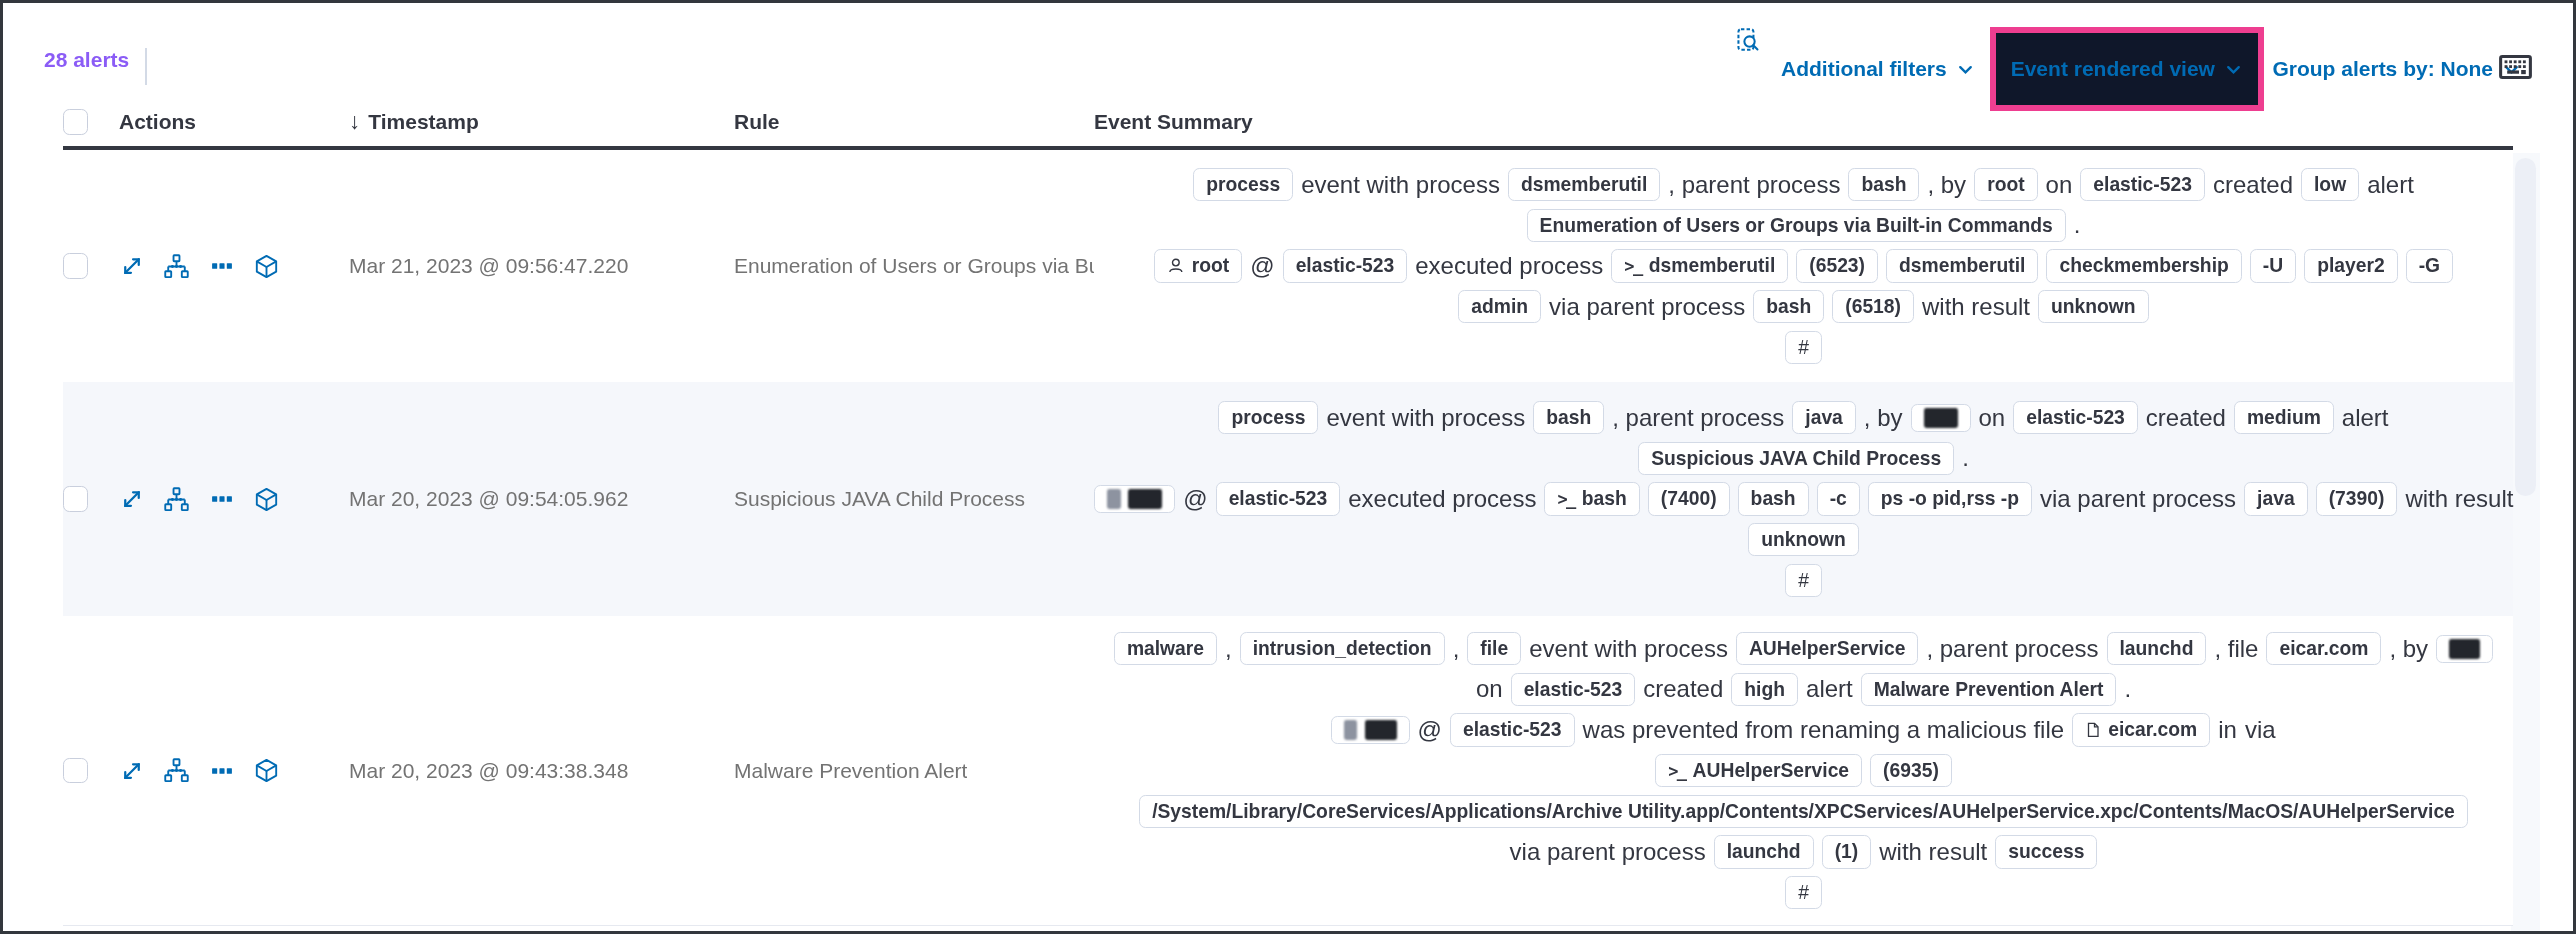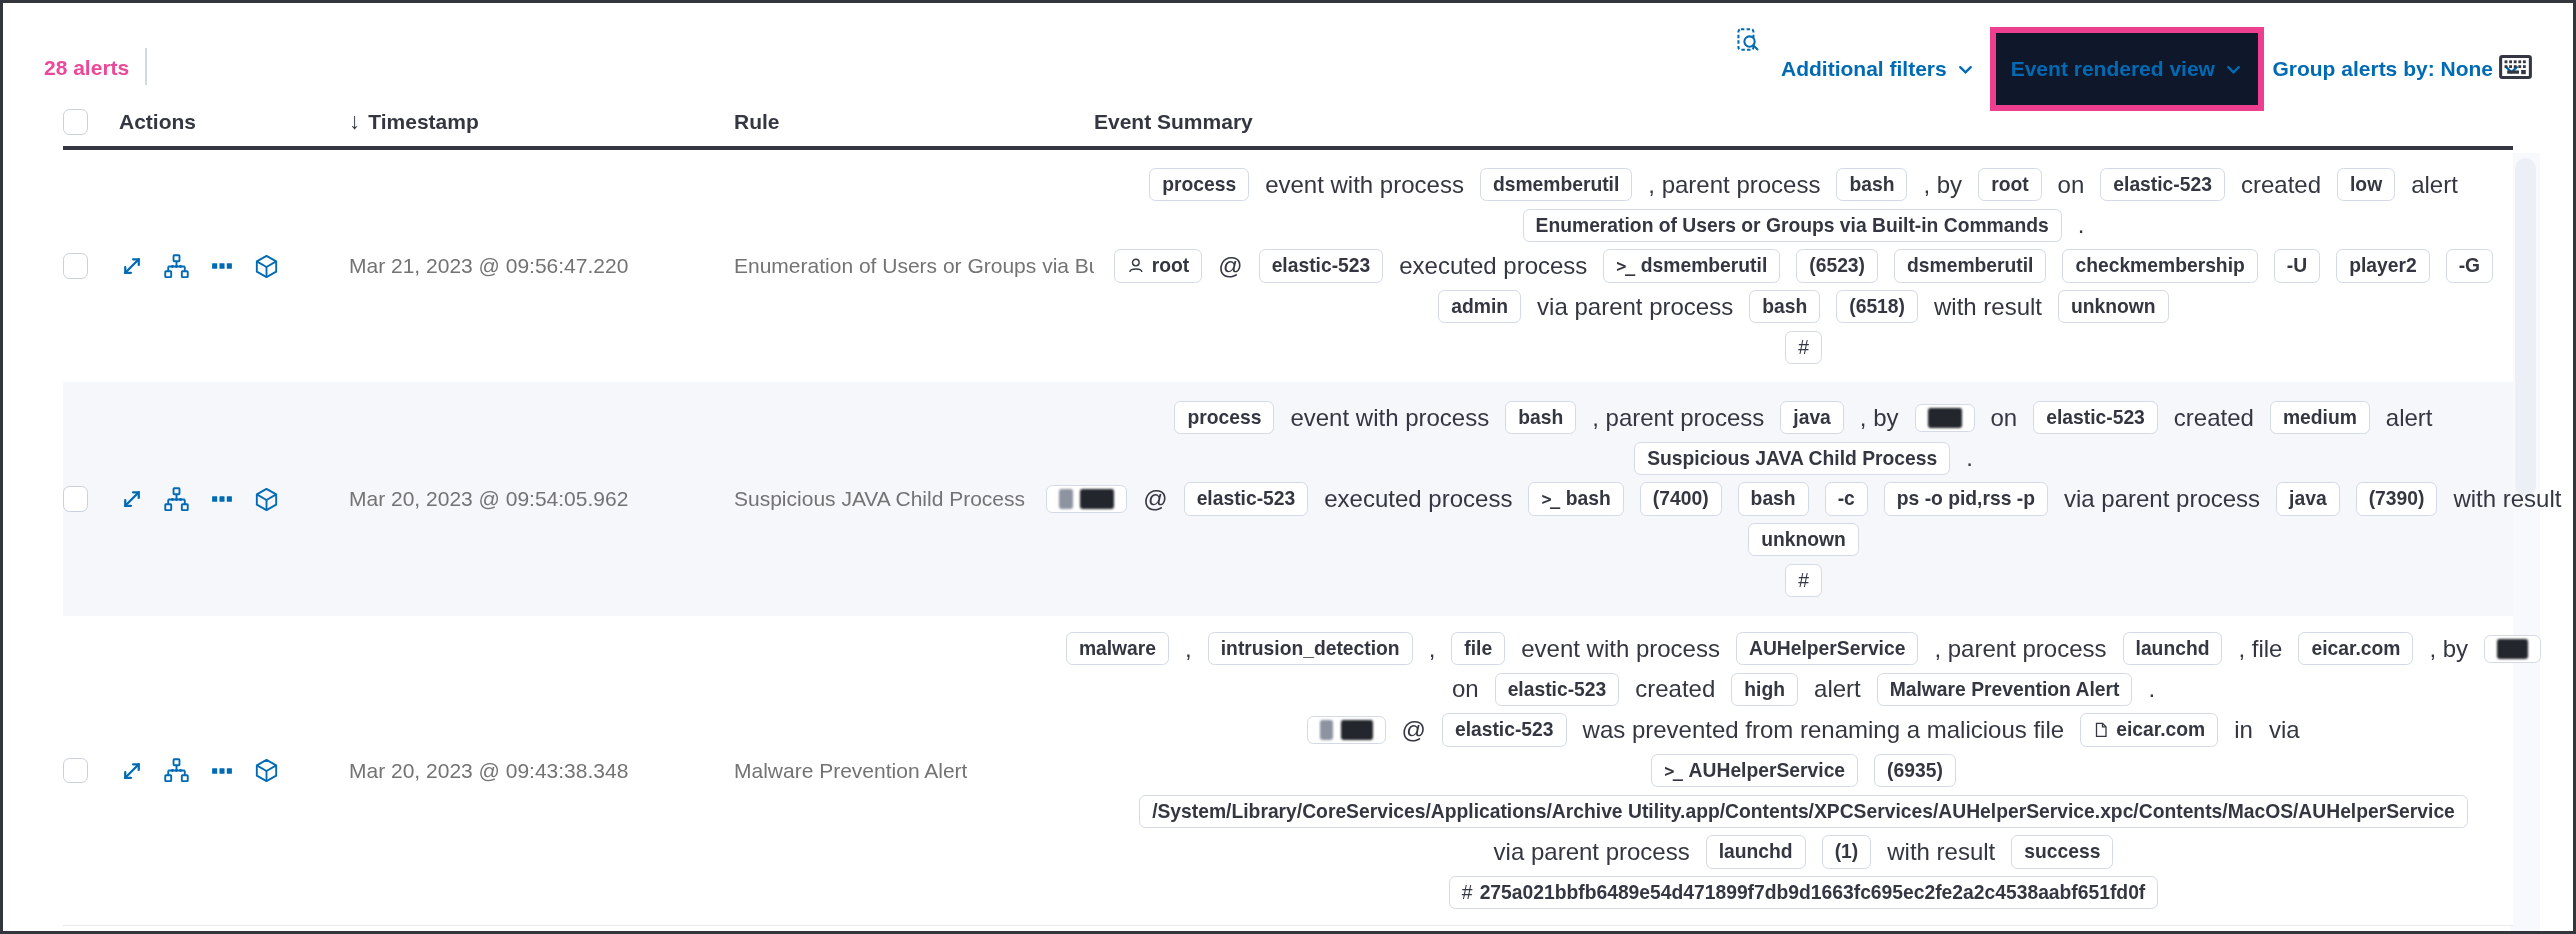--- a/index.html
+++ b/index.html
@@ -2,21 +2,21 @@
 <html style="font-size:13px"><head>
 <meta charset="utf-8">
 <style>
   html,body{margin:0;padding:0;}
   body{
     width:2576px;height:934px;box-sizing:border-box;position:relative;overflow:hidden;
     background:#fff;border:3.2px solid #33373d;
     font-family:"Liberation Sans", sans-serif;color:#343741;
   }
   
-  .alerts-count{position:absolute;left:41px;top:53px;font-size:21px;font-weight:700;color:#ec4899;}
+  .alerts-count{position:absolute;left:41px;top:45px;font-size:21px;font-weight:700;color:#8b5cf6;}
   .tb-divider{position:absolute;left:142px;top:45px;width:1.6px;height:37px;background:#d3dae6;}
   .toolbar-right{position:absolute;left:1732px;top:24px;height:84px;display:flex;}
   .tlink{display:flex;align-items:center;gap:8px;color:#006BB4;font-size:21px;font-weight:600;cursor:pointer;white-space:nowrap;}
   .tlink svg{display:block;}
   .inspect-btn{margin-right:21px;display:flex;align-items:center;}
   .hl-box{display:flex;align-items:center;border:6.4px solid #ee3e90;padding:11.3px 14.5px;margin:0 8px 0 14.5px;background:#0f172a;}
   .kbd-btn{position:absolute;left:2494px;top:45px;width:37px;height:37px;display:flex;align-items:center;justify-content:center;}
   
   .vscroll{position:absolute;left:2508px;top:150px;width:29px;height:778px;background:#f7f9fc;}
   .vscroll .thumb{position:absolute;left:4px;top:4.8px;width:21px;height:338px;background:#eceff6;border-radius:10.5px;}
@@ -29,21 +29,21 @@
   .col-rule{width:360px;flex:0 0 360px;display:flex;align-items:center;}
   .col-summary{flex:1 1 auto;min-width:0;}
   .checkbox{width:23.4px;height:23.4px;border:1.6px solid #c9cfdd;border-radius:6.4px;background:#fff;cursor:pointer;}
   .row{display:flex;align-items:center;background:#fff;}
   .row.striped{background:#f5f7fb;}
   .row:last-child{border-bottom:0.8px solid #e6e9f0;}
   .actions-cell{display:flex;align-items:center;gap:20px;}
   .abtn{width:25px;height:25px;display:flex;align-items:center;justify-content:center;cursor:pointer;}
   .cell-text{font-size:21px;color:#737373;white-space:nowrap;overflow:hidden;}
   .summary{display:flex;flex-direction:column;justify-content:center;align-items:center;gap:7.2px;padding:16px 4.8px;}
-  .sline{display:flex;align-items:center;justify-content:center;gap:16px;white-space:nowrap;}
+  .sline{display:flex;align-items:center;justify-content:center;gap:8px;white-space:nowrap;}
   .stext{font-size:24px;font-weight:400;color:#343741;}
   .pill{display:inline-flex;align-items:center;gap:7.2px;background:#fff;border:1.6px solid #d3dae6;border-radius:6.4px;padding:3.2px 12px;font-size:19.3px;font-weight:600;color:#343741;line-height:1.3;cursor:default;}
   .picon{display:flex;align-items:center;}
   .term-ic{font-family:"DejaVu Sans Mono", monospace;font-size:17px;font-weight:700;letter-spacing:-1.6px;color:#343741;}
   .hash-ic{font-weight:400;color:#343741;}
   .redact{display:inline-block;height:20px;background:#23262c;border-radius:2.4px;filter:blur(1.2px);}
   .redact.lt{background:#8d93a0;}
   .sort-ic{font-weight:400;margin-right:8px;font-size:22.6px;}
 </style>
 </head>
@@ -533,20 +533,19 @@
               <span class="">(1)</span>
             </span>
             <span class="stext">with result</span>
             <span class="pill">
               <span class="">success</span>
             </span>
           </div>
           <div class="sline">
             <span class="pill">
               <span class="hash-ic">#</span>
-              <span class="">275a021bbfb6489e54d471899f7db9d1663fc695ec2fe2a2c4538aabf651fd0f</span>
             </span>
           </div>
         </div>
       </div>
     </div>
   </div>
 
 
 </body></html>

